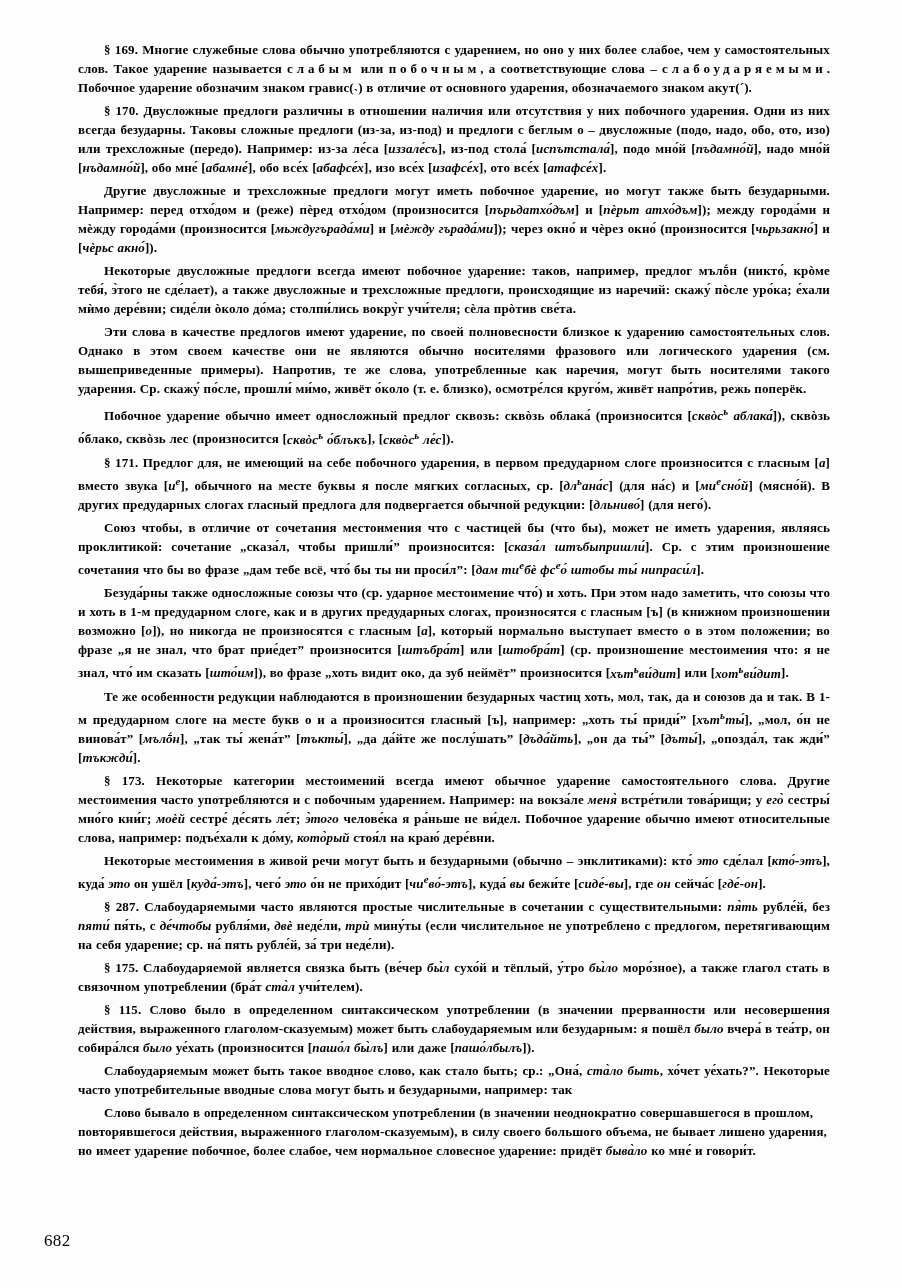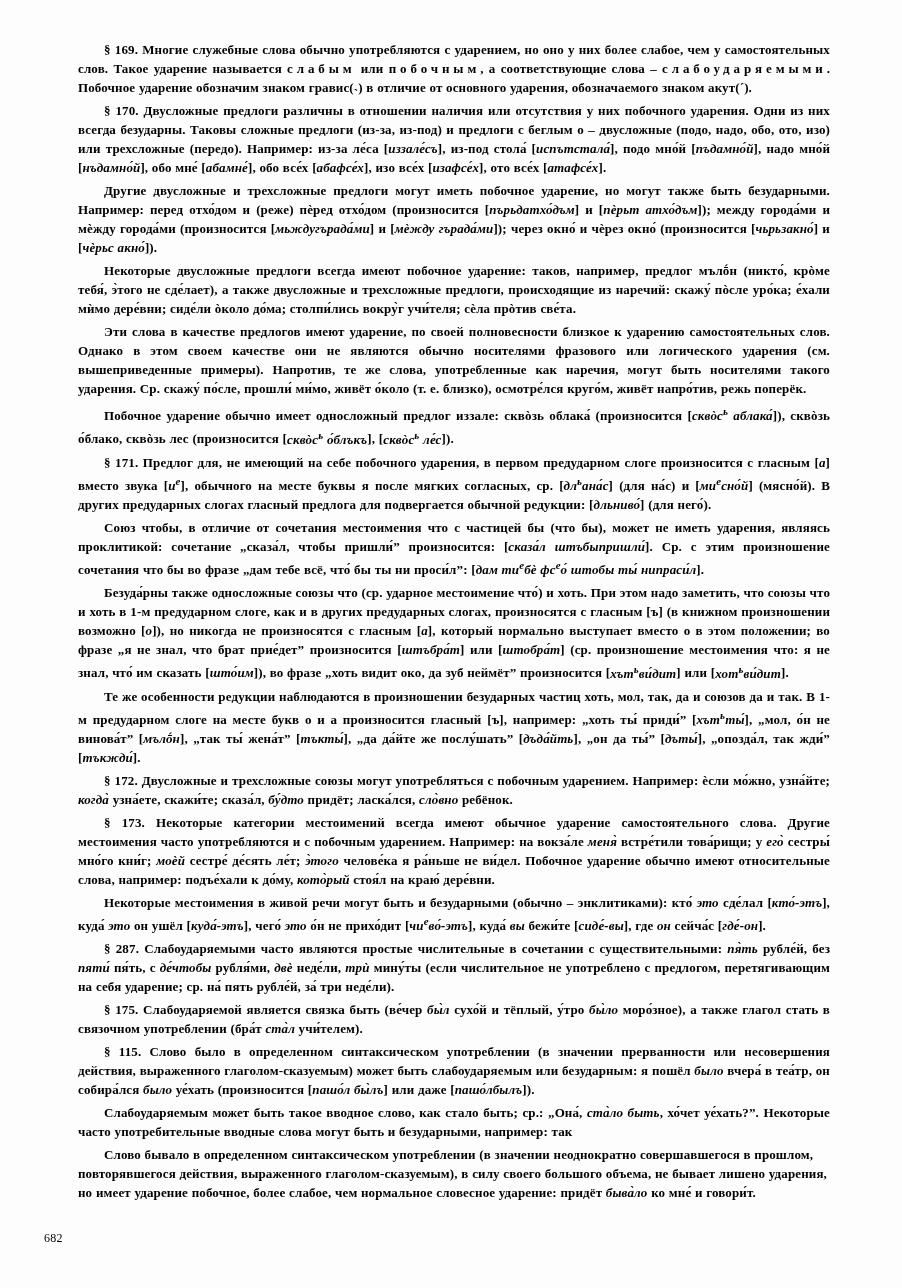--- a/index.html
+++ b/index.html
@@ -45,43 +45,42 @@
   b, .b { font-weight: 700; }
   i, .i { font-style: italic; font-weight: 700; }
   .sp {
     letter-spacing: 0.30em;
     font-weight: 700;
   }
   #folio {
     position: absolute;
     left: 44px;
     top: 1231px;
-    font-size: 12px;
+    font-size: 17px;
     font-weight: 400;
     font-family: "Liberation Serif", "DejaVu Serif", serif;
     letter-spacing: 0.02em;
   }
 </style>
 </head>
 <body style="background: rgb(253, 253, 253); color: rgb(0, 0, 0);">
 
 <div id="page">
 
   <div id="textblock">
     <p class="para"><b>§ 169.</b> Многие служебные слова обычно употребляются с ударением, но оно у них более слабое, чем у самостоятельных слов. Такое ударение называется <span class="sp">слабым</span> или <span class="sp">побочным</span>, а соответствующие слова – <span class="sp">слабоударяемыми</span>. Побочное ударение обозначим знаком гравис(˴) в отличие от основного ударения, обозначаемого знаком акут(´).</p>
     <p class="para"><b>§ 170.</b> Двусложные предлоги различны в отношении наличия или отсутствия у них побочного ударения. Одни из них всегда безударны. Таковы сложные предлоги (<b>из-за, из-под</b>) и предлоги с беглым о – двусложные (<b>подо, надо, обо, ото, изо</b>) или трехсложные (<b>передо</b>). Например: из-за ле́са [<i>иззале́съ</i>], из-под стола́ [<i>испътстала́</i>], подо мно́й [<i>пъдамно́й</i>], надо мно́й [<i>нъдамно́й</i>], обо мне́ [<i>абамне́</i>], обо все́х [<i>абафсе́х</i>], изо все́х [<i>изафсе́х</i>], ото все́х [<i>атафсе́х</i>].</p>
     <p class="para">Другие двусложные и трехсложные предлоги могут иметь побочное ударение, но могут также быть безударными. Например: перед отхо́дом и (реже) пѐред отхо́дом (произносится [<i>пърьдатхо́дъм</i>] и [<i>пѐрьт атхо́дъм</i>]); между города́ми и мѐжду города́ми (произносится [<i>мьждугърада́ми</i>] и [<i>мѐжду гърада́ми</i>]); через окно́ и чѐрез окно́ (произносится [<i>чьрьзакно́</i>] и [<i>чѐрьс акно́</i>]).</p>
     <p class="para">Некоторые двусложные предлоги всегда имеют побочное ударение: таков, например, предлог <b>мълṓн</b> (никто́, крòме тебя́, э̀того не сде́лает), а также двусложные и трехсложные предлоги, происходящие из наречий: скажу́ пòсле уро́ка; е́хали мѝмо дере́вни; сиде́ли òколо до́ма; столпи́лись вокру̀г учи́теля; сѐла прòтив све́та.</p>
     <p class="para">Эти слова в качестве предлогов имеют ударение, по своей полновесности близкое к ударению самостоятельных слов. Однако в этом своем качестве они не являются обычно носителями фразового или логического ударения (см. вышеприведенные примеры). Напротив, те же слова, употребленные как наречия, могут быть носителями такого ударения. Ср. скажу́ по́сле, прошли́ ми́мо, живёт о́коло (т. е. близко), осмотре́лся круго́м, живёт напро́тив, режь попepёк.</p>
-    <p class="para">Побочное ударение обычно имеет односложный предлог <b>иззале</b>: сквòзь облака́ (произносится [<i>сквòс<sup>ь</sup> аблака́</i>]), сквòзь о́блако, сквòзь лес (произносится [<i>сквòс<sup>ь</sup> о́блъкъ</i>], [<i>сквòс<sup>ь</sup> ле́с</i>]).</p>
+    <p class="para">Побочное ударение обычно имеет односложный предлог <b>сквозь</b>: сквòзь облака́ (произносится [<i>сквòс<sup>ь</sup> аблака́</i>]), сквòзь о́блако, сквòзь лес (произносится [<i>сквòс<sup>ь</sup> о́блъкъ</i>], [<i>сквòс<sup>ь</sup> ле́с</i>]).</p>
     <p class="para"><b>§ 171.</b> Предлог <b>для</b>, не имеющий на себе побочного ударения, в первом предударном слоге произносится с гласным [<i>а</i>] вместо звука [<i>и<sup>е</sup></i>], обычного на месте буквы <b>я</b> после мягких согласных, ср. [<i>дл<sup>ь</sup>ана́с</i>] (для на́с) и [<i>ми<sup>е</sup>сно́й</i>] (мясно́й). В других предударных слогах гласный предлога <b>для</b> подвергается обычной редукции: [<i>дльниво́</i>] (для него́).</p>
     <p class="para">Союз <b>чтобы</b>, в отличие от сочетания местоимения <b>что</b> с частицей <b>бы</b> (<b>что бы</b>), может не иметь ударения, являясь проклитикой: сочетание „сказа́л, чтобы пришли́” произносится: [<i>сказа́л штъбыпришли́</i>]. Ср. с этим произношение сочетания <b>что бы</b> во фразе „дам тебе всё, что́ бы ты ни проси́л”: [<i>дам ти<sup>е</sup>бѐ фс<sup>е</sup>о́ штобы ты́ нипраси́л</i>].</p>
     <p class="para">Безуда́рны также односложные союзы <b>что</b> (ср. ударное местоимение <b>что́</b>) и <b>хоть</b>. При этом надо заметить, что союзы <b>что</b> и <b>хоть</b> в 1-м предударном слоге, как и в других предударных слогах, произносятся с гласным [ъ] (в книжном произношении возможно [<i>о</i>]), но никогда не произносятся с гласным [<i>а</i>], который нормально выступает вместо о в этом положении; во фразе „я не знал, что брат прие́дет” произносится [<i>штъбра́т</i>] или [<i>штобра́т</i>] (ср. произношение местоимения <b>что</b>: я не знал, что́ им сказать [<i>што́им</i>]), во фразе „хоть видит око, да зуб неймёт” произносится [<i>хът<sup>ь</sup>ви́дит</i>] или [<i>хот<sup>ь</sup>ви́дит</i>].</p>
     <p class="para">Те же особенности редукции наблюдаются в произношении безударных частиц <b>хоть, мол, так, да</b> и союзов <b>да</b> и <b>так</b>. В 1-м предударном слоге на месте букв <b>о</b> и <b>а</b> произносится гласный [ъ], например: „хоть ты́ приди́” [<i>хът<sup>ь</sup>ты́</i>], „мол, о́н не винова́т” [<i>мълṓн</i>], „так ты́ жена́т” [<i>тъкты́</i>], „да да́йте же послу́шать” [<i>дъда́йть</i>], „он да ты́” [<i>дъты́</i>], „опозда́л, так жди́” [<i>тъкжди́</i>].</p>
-    <p class="para"><b>§ 172.</b> Двусложные и трехсложные союзы могут употребляться с побочным ударением. Например: ѐсли мо́жно, узна́йте; <i>когда̀</i> узна́ете, скажи́те; сказа́л, <i>бу́дто</i> придёт; ласка́лся, <i>сло̀вно</i> ребёнок.</p>
     <p class="para"><b>§ 173.</b> Некоторые категории местоимений всегда имеют обычное ударение самостоятельного слова. Другие местоимения часто употребляются и с побочным ударением. Например: на вокза́ле <i>меня̀</i> встре́тили това́рищи; у <i>его̀</i> сестры́ мно́го кни́г; <i>моѐй</i> сестре́ де́сять ле́т; <i>э̀того</i> челове́ка я ра́ньше не ви́дел. Побочное ударение обычно имеют относительные слова, например: подъе́хали к до́му, <i>кото̀рый</i> стоя́л на краю́ дере́вни.</p>
     <p class="para">Некоторые местоимения в живой речи могут быть и безударными (обычно – энклитиками): кто́ <i>это</i> сде́лал [<i>кто́-этъ</i>], куда́ <i>это</i> он ушёл [<i>куда́-этъ</i>], чего́ <i>это</i> о́н не прихо́дит [<i>чи<sup>е</sup>во́-этъ</i>], куда́ <i>вы</i> бежи́те [<i>сиде́-вы</i>], где <i>он</i> сейча́с [<i>где́-он</i>].</p>
     <p class="para"><b>§ 287.</b> Слабоударяемыми часто являются простые числительные в сочетании с существительными: <i>пя̀ть</i> рубле́й, без <i>пяти́</i> пя́ть, с <i>де́чтобы</i> рубля́ми, <i>двѐ</i> неде́ли, <i>трѝ</i> мину́ты (если числительное не употреблено с предлогом, перетягивающим на себя ударение; ср. на́ пять рубле́й, за́ три неде́ли).</p>
     <p class="para"><b>§ 175.</b> Слабоударяемой является связка <b>быть</b> (ве́чер <i>бы̀л</i> сухо́й и тёплый, у́тро <i>бы̀ло</i> моро́зное), а также глагол <b>стать</b> в связочном употреблении (бра́т <i>ста̀л</i> учи́телем).</p>
     <p class="para"><b>§ 115.</b> Слово <b>было</b> в определенном синтаксическом употреблении (в значении прерванности или несовершения действия, выраженного глаголом-сказуемым) может быть слабоударяемым или безударным: я пошёл <i>было</i> вчера́ в теа́тр, он собира́лся <i>было</i> уе́хать (произносится [<i>пашо́л бы̀лъ</i>] или даже [<i>пашо́лбылъ</i>]).</p>
     <p class="para">Слабоударяемым может быть такое вводное слово, как <b>стало быть</b>; ср.: „Она́, <i>ста̀ло быть</i>, хо́чет уе́хать?”. Некоторые часто употребительные вводные слова могут быть и безударными, например: <b>так</b></p>
     <p class="para">Слово <b>бывало</b> в определенном синтаксическом употреблении (в значении неоднократно совершавшегося в прошлом, повторявшегося действия, выраженного глаголом-сказуемым), в силу своего большого объема, не бывает лишено ударения, но имеет ударение побочное, более слабое, чем нормальное словесное ударение: придёт <i>быва̀ло</i> ко мне́ и говори́т.</p>
   </div>
 
   <div id="folio">682</div>

